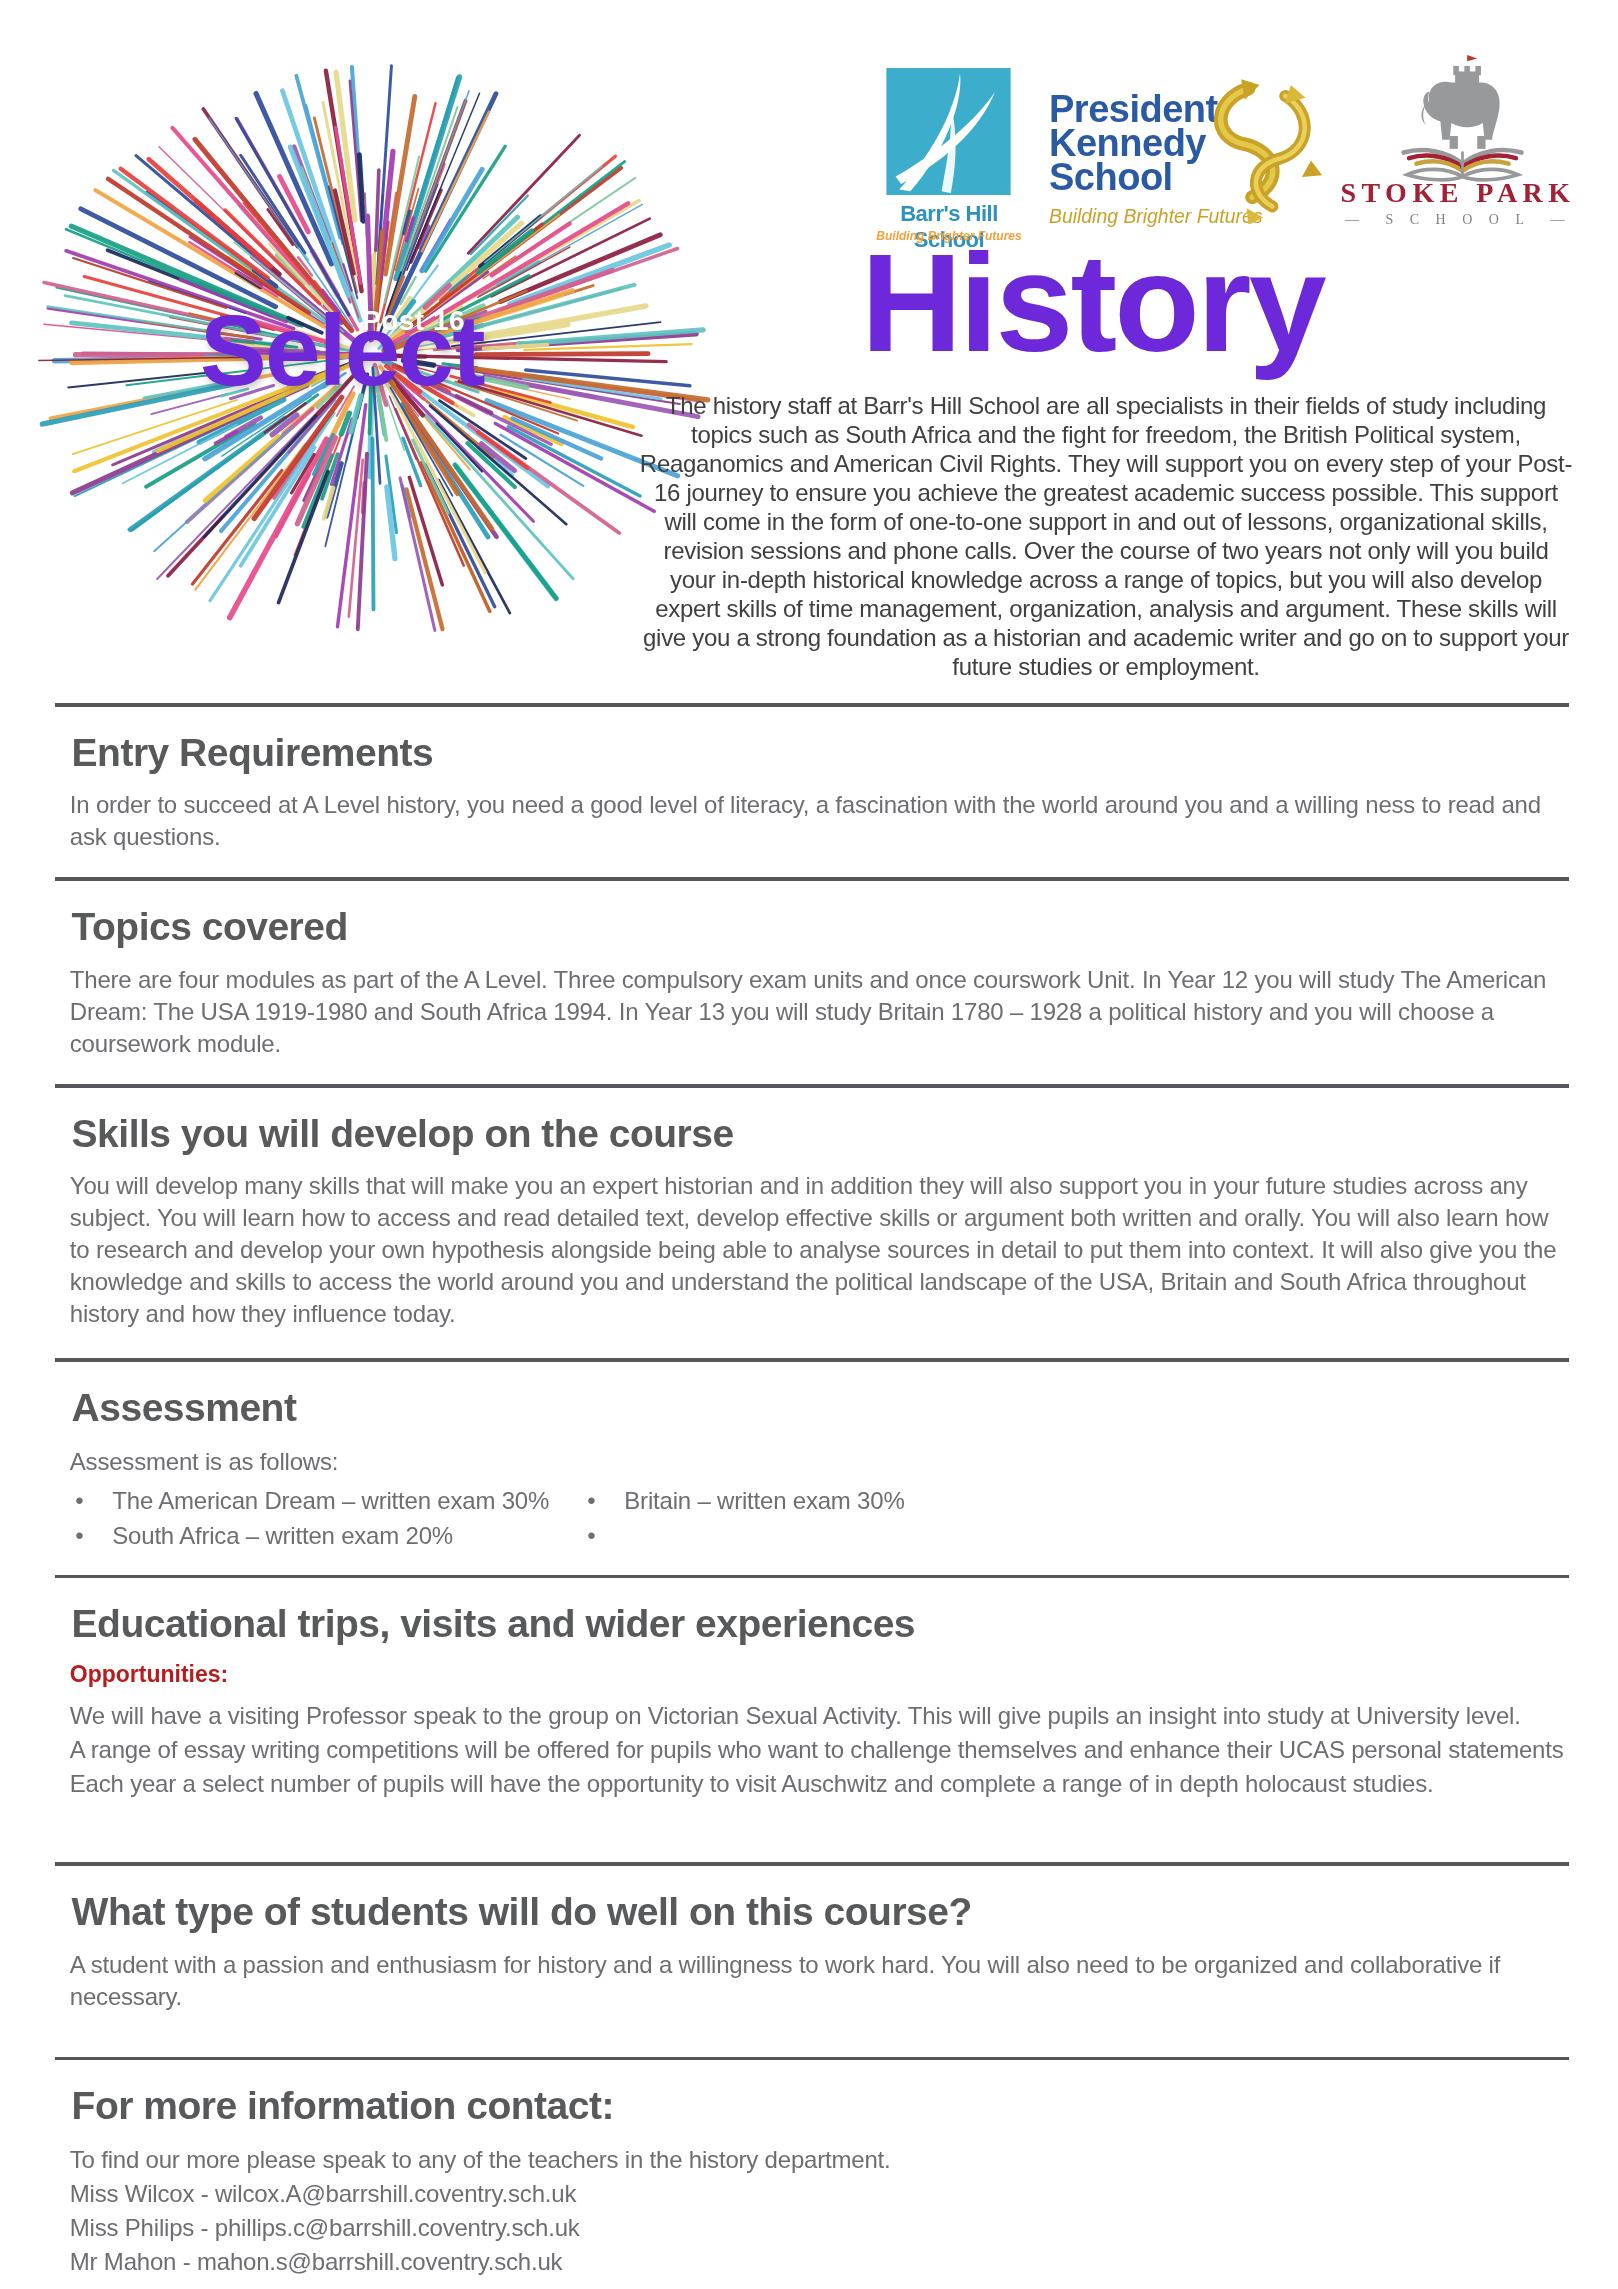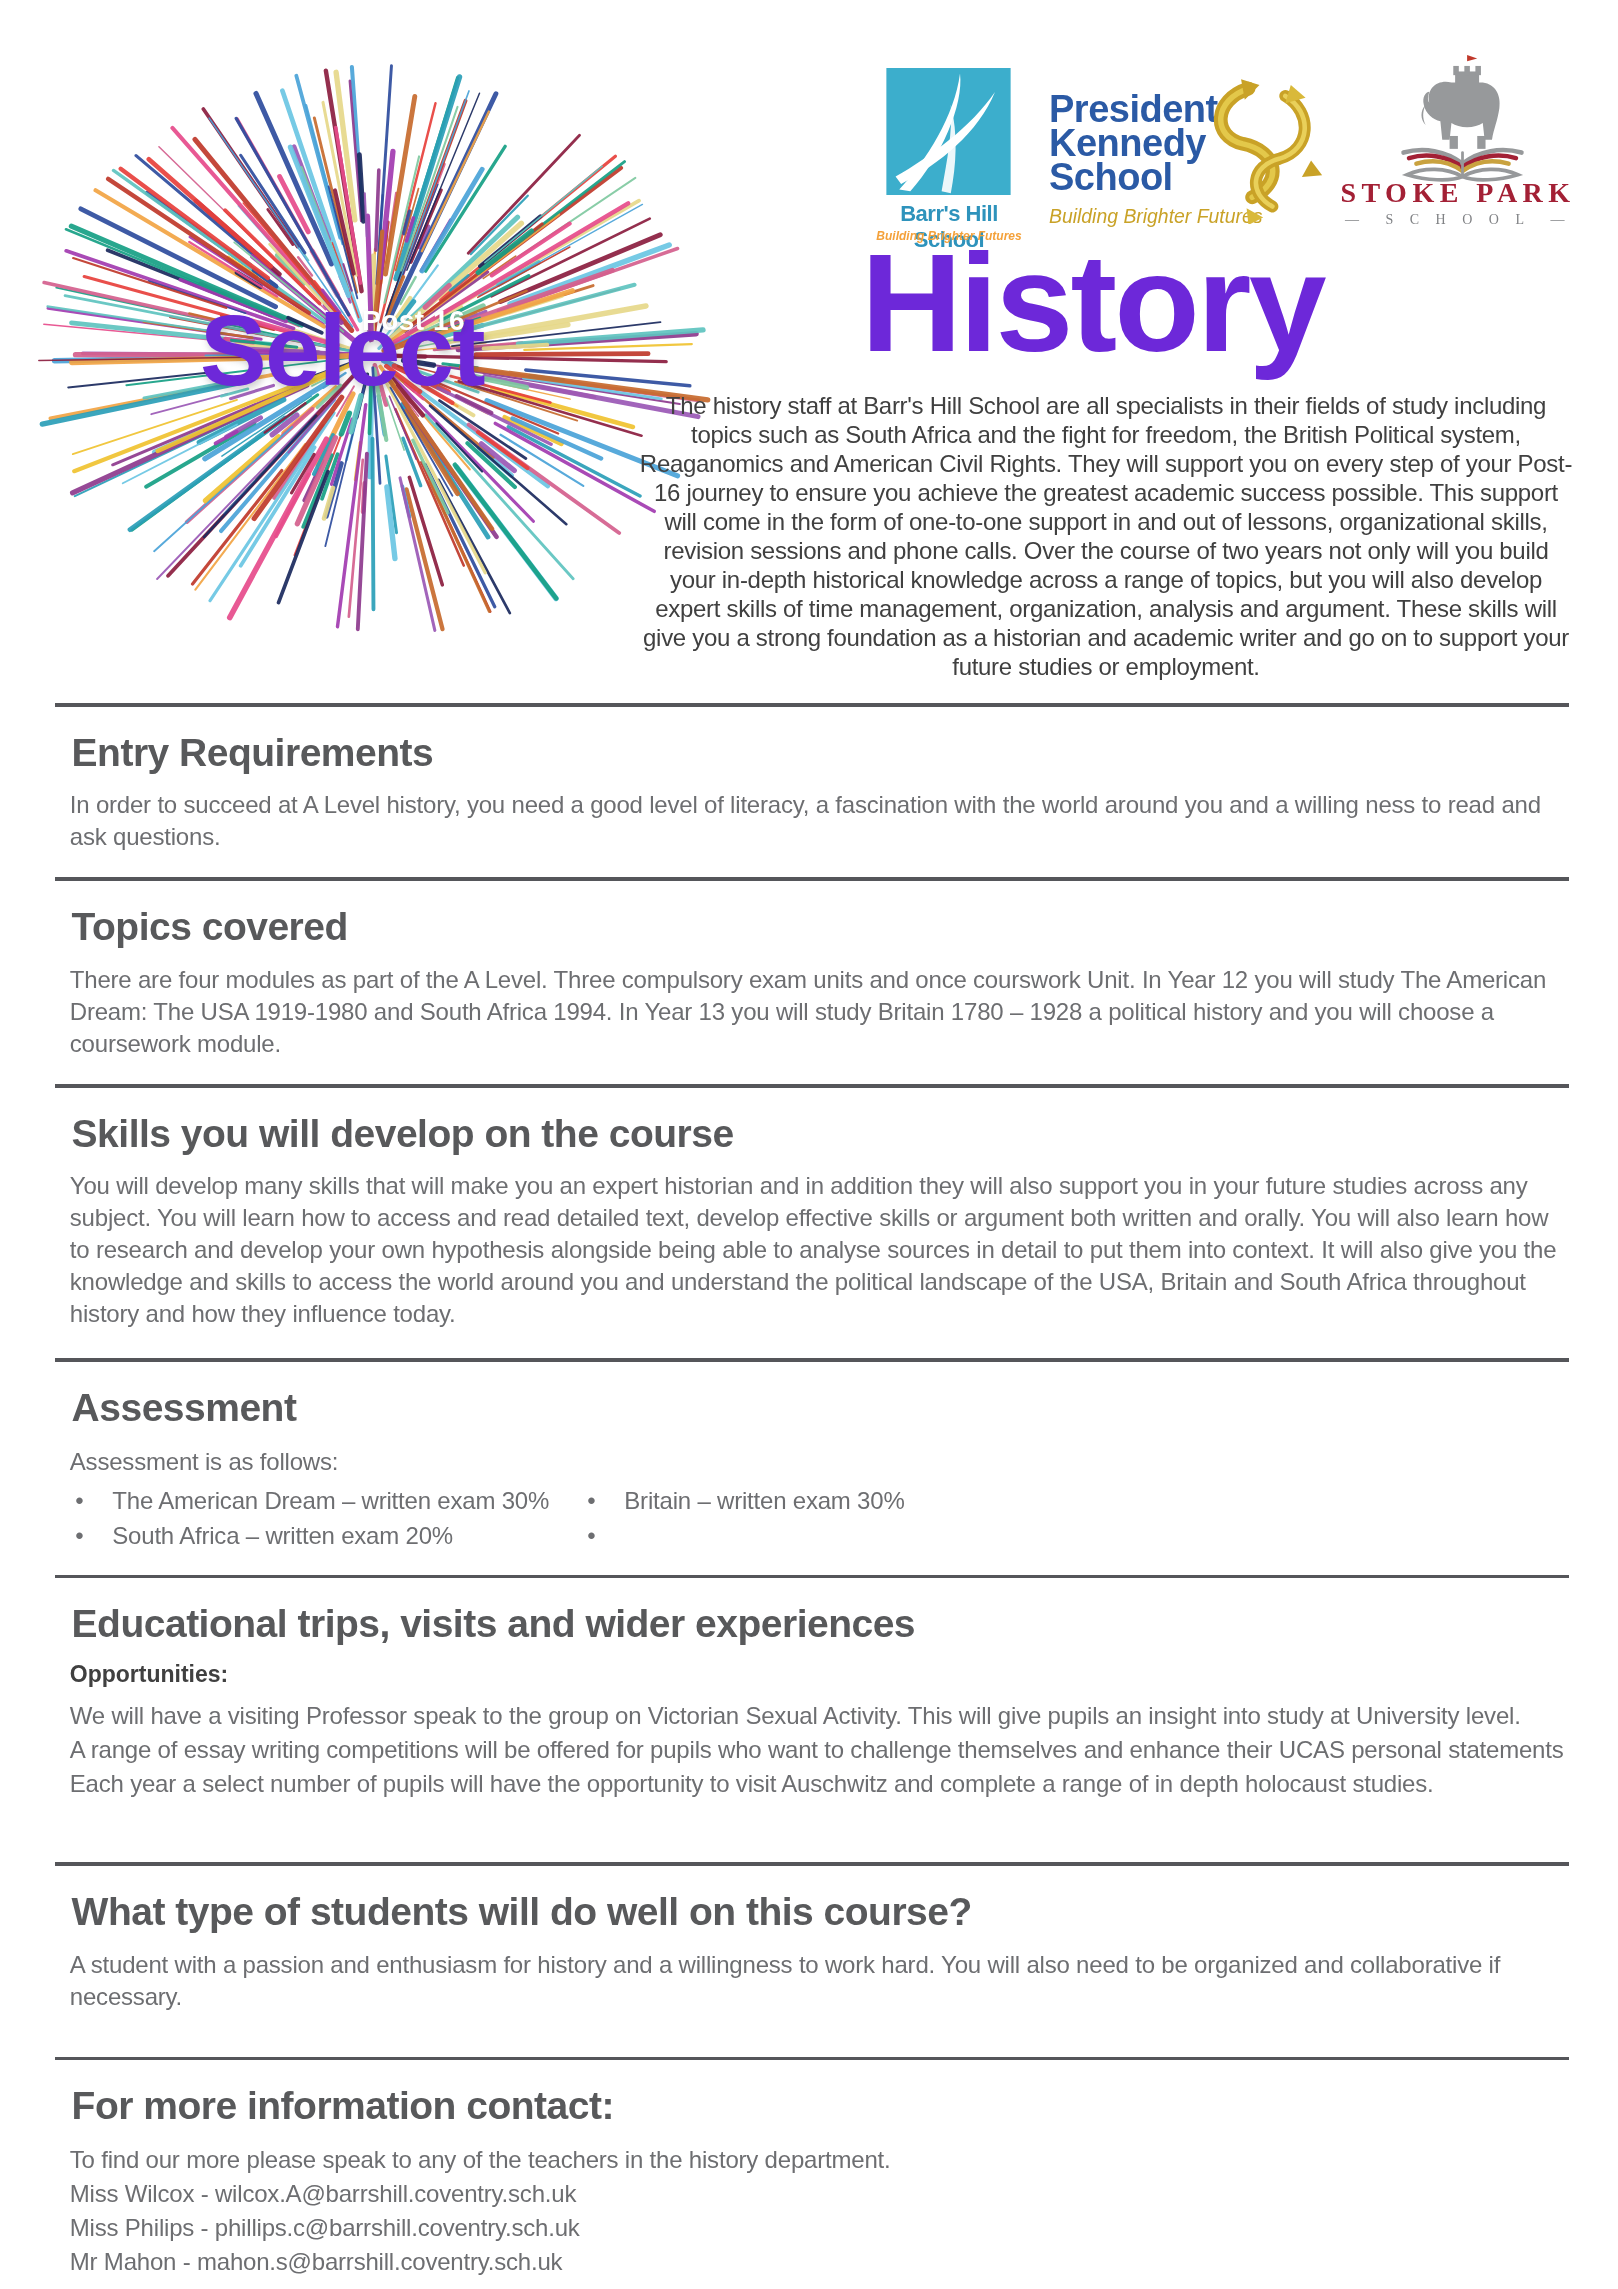--- a/index.html
+++ b/index.html
@@ -63,21 +63,21 @@
   .sec{padding:24px 0 0 14.8px;}
   .sec h2{
     margin:0 0 14.8px 1.8px;
     font-size:39px;font-weight:bold;color:#58595B;letter-spacing:-0.5px;
   }
   .sec .body{
     font-size:24px;line-height:32px;color:#6D6E71;letter-spacing:-0.2px;
     margin:0 0 24px 0;
   }
   .sec .sub{
-    font-size:23px;font-weight:bold;color:#404040;margin:0 0 11px 0;
+    font-size:23px;font-weight:bold;color:#b91c1c;margin:0 0 11px 0;
   }
   .sec .bline{font-size:24px;line-height:34px;color:#6D6E71;letter-spacing:-0.2px;}
   .bullets{display:flex;margin:3.7px 0 22px 0;}
   .bcol{display:flex;flex-direction:column;}
   .bcol.c1{width:512px;}
   .bcol.c2{flex:1;}
   .bitem{display:flex;font-size:24px;line-height:35px;color:#6D6E71;letter-spacing:-0.2px;}
   .bitem .dot{width:37px;text-align:left;padding-left:5.5px;}
   .pad-b26{padding-bottom:24px;}
   .pad-b40{padding-bottom:37px;}

